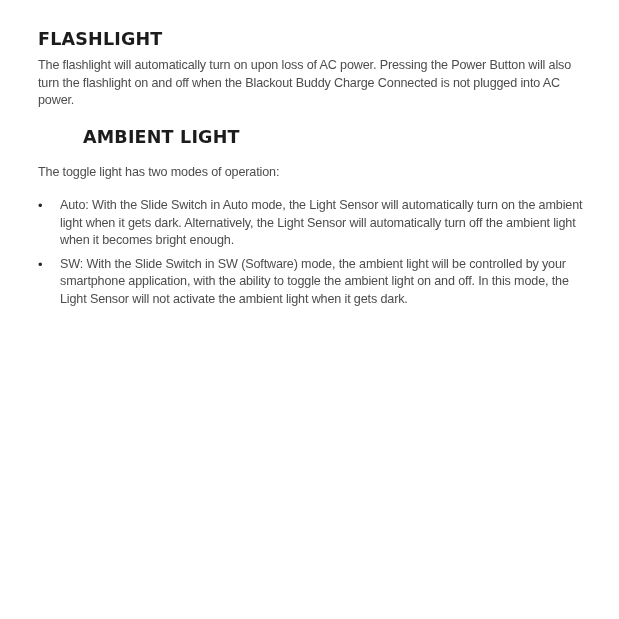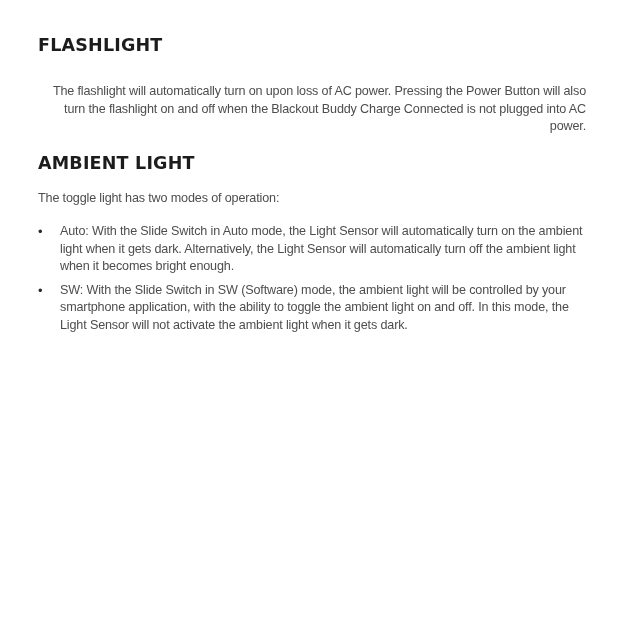--- a/index.html
+++ b/index.html
@@ -10,21 +10,21 @@
     body {
       width: 619px;
       height: 619px;
       position: relative;
       overflow: hidden;
       font-family: "Liberation Sans", sans-serif;
     }
     .page {
       position: absolute;
       left: 38px;
-      top: 34px;
+      top: 28px;
       width: 548px;
     }
     h2 {
       margin: 0;
       font-family: "DejaVu Sans", sans-serif;
       font-weight: bold;
       font-size: 17.5px;
       letter-spacing: 0.2px;
       color: #1c1c1c;
       line-height: 22px;
@@ -32,22 +32,22 @@
     p, li {
       font-size: 12.6px;
       line-height: 17.5px;
       color: #4d4d4d;
       letter-spacing: -0.15px;
     }
     p {
       margin: 0;
     }
     .s1-title { margin-top: 0; }
-    .s1-body { margin-top: 27px; text-align: right; }
-    .s2-title { margin-top: 16px; }
+    .s1-body { margin-top: 7px; }
+    .s2-title { margin-top: 16px; margin-left: 45px; }
     .s2-intro { margin-top: 16px; }
     ul {
       list-style: none;
       margin: 16px 0 0 0;
       padding: 0;
     }
     li {
       position: relative;
       padding-left: 22px;
       margin-bottom: 6px;

